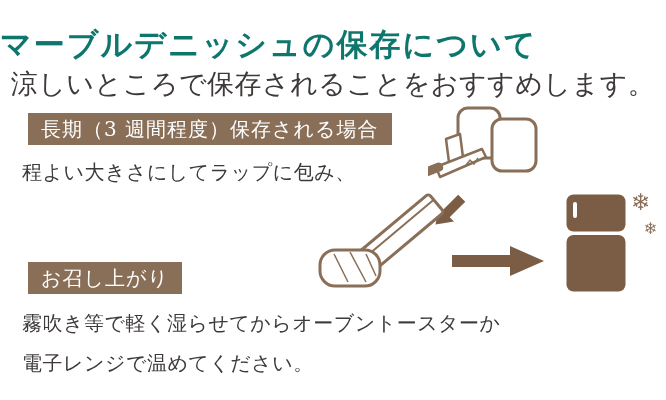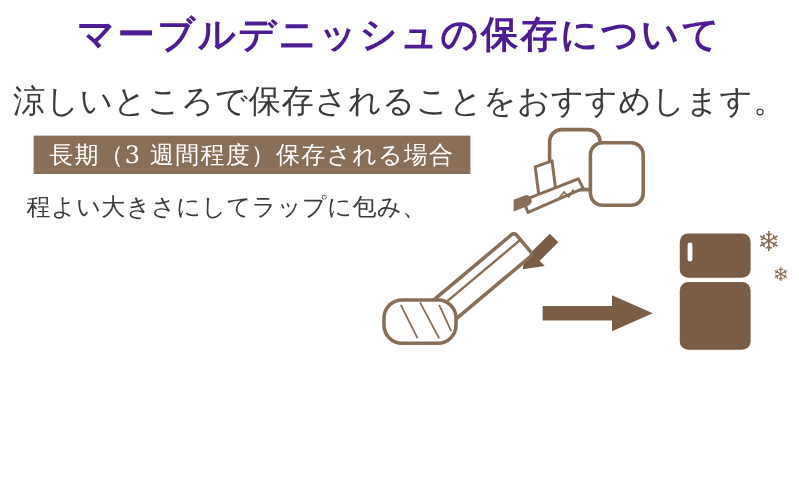--- a/index.html
+++ b/index.html
@@ -5,24 +5,24 @@
   html,body{margin:0;padding:0;background:#fff;}
   .page{
     position:relative;
     width:666px;height:400px;
     background:#ffffff;
     overflow:hidden;
     font-family:"DejaVu Serif","Liberation Serif",serif;
     color:#3e3a39;
   }
   .title{
-    position:absolute;top:8px;left:0;width:100%;
-    margin:0;text-align:center;
+    position:absolute;top:24px;left:0;width:100%;
+    margin:0;text-align:left;
     font-size:31px;font-weight:bold;letter-spacing:2px;
-    color:#4c1d95;
+    color:#0f766e;
   }
   .subtitle{
     position:absolute;top:66px;left:0;width:100%;
     margin:0;text-align:center;
     font-size:27px;font-weight:500;letter-spacing:0.5px;
     color:#3e3a39;
   }
   .badge{
     position:absolute;left:28px;
     display:inline-block;
@@ -59,20 +59,25 @@
 <div class="page">
 
   <h1 class="title">マーブルデニッシュの保存について</h1>
   <p class="subtitle">涼しいところで保存されることをおすすめします。</p>
 
   <div class="badge badge1">長期（3 週間程度）保存される場合</div>
   <p class="body body1">
     <span>程よい大きさにしてラップに包み、</span><br>
   </p>
 
+  <div class="badge badge2">お召し上がり</div>
+  <p class="body body2">
+    <span>霧吹き等で軽く湿らせてからオーブントースターか</span><br>
+    <span>電子レンジで温めてください。</span>
+  </p>
 
   <svg class="illus bread" width="120" height="90" viewBox="0 0 120 90" aria-hidden="true">
     <rect x="30" y="3" width="42" height="50" rx="10" fill="#ffffff" stroke="#8a6f58" stroke-width="3"></rect>
     <rect x="64" y="14" width="44" height="52" rx="10" fill="#ffffff" stroke="#8a6f58" stroke-width="3"></rect>
     <path d="M18,34 L32,29 L36,60 L22,65 Z" fill="#ffffff" stroke="#8a6f58" stroke-width="2.5" stroke-linejoin="round"></path>
     <polygon points="8,62 54,44 58,52 12,72" fill="#ffffff" stroke="#8a6f58" stroke-width="2.5" stroke-linejoin="round"></polygon>
     <polyline points="38,60 42,55 46,59 50,53" fill="none" stroke="#8a6f58" stroke-width="1.5"></polyline>
     <rect x="-6" y="60" width="22" height="9" rx="4" fill="#8a6f58" transform="rotate(-22 5 66)"></rect>
   </svg>
 

